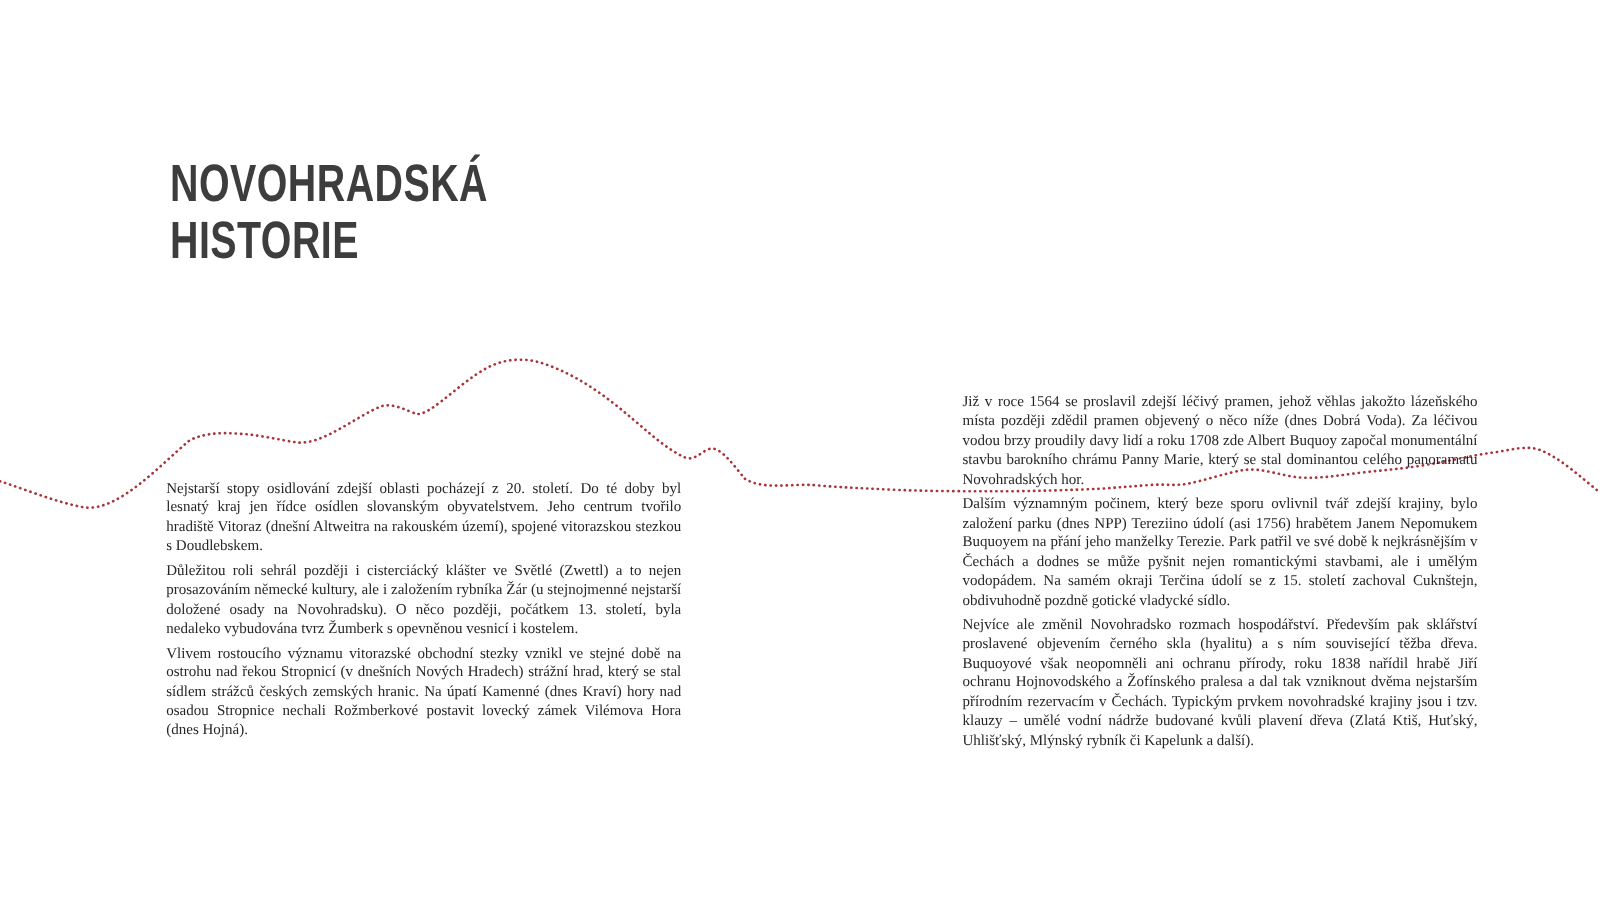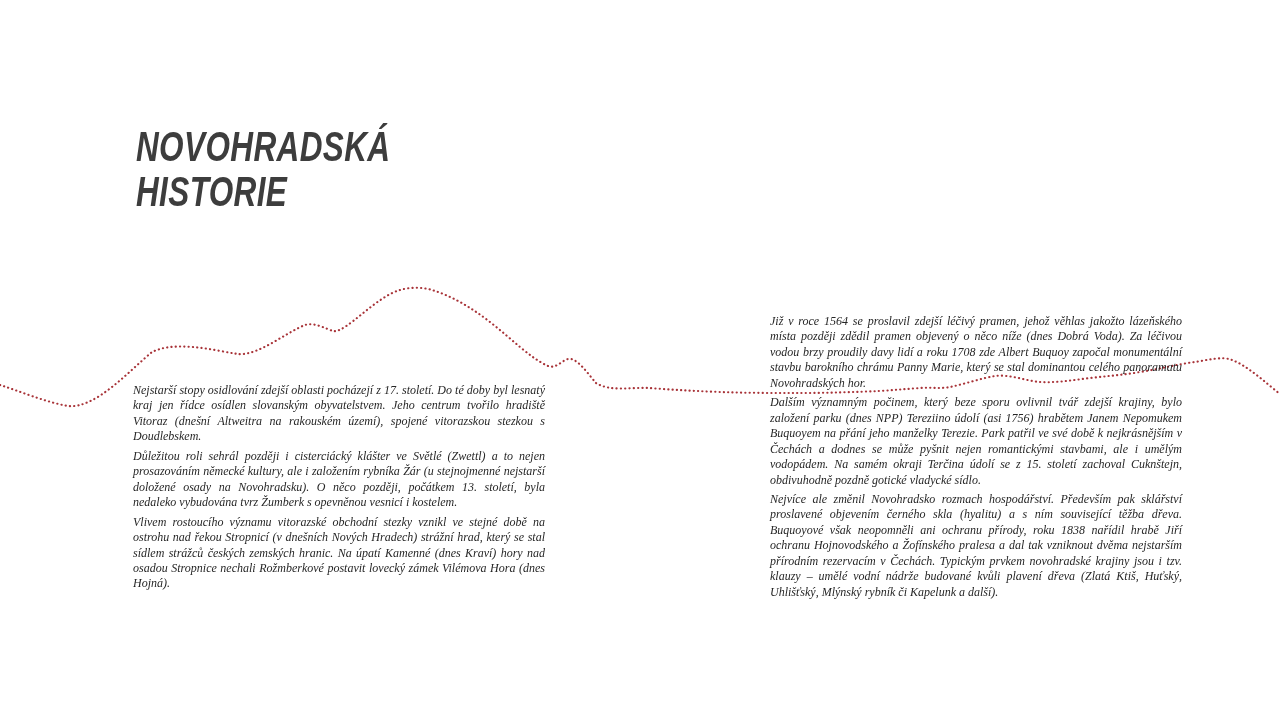--- a/index.html
+++ b/index.html
@@ -7,21 +7,20 @@
     padding: 0;
     background: #ffffff;
   }
   .page {
     position: relative;
     width: 1280px;
     height: 722px;
     background: #ffffff;
     overflow: hidden;
     font-family: "Liberation Serif", serif;
-    font-style: italic;
   }
   .ridge-svg {
     position: absolute;
     left: 0;
     top: 0;
     width: 1280px;
     height: 722px;
     pointer-events: none;
   }
   .title {
@@ -88,21 +87,21 @@
              C1208,360 1222,356 1232,360
              C1248,366 1266,383 1280,394"></path>
   </svg>
 
   <h1 class="title">
     <span>NOVOHRADSKÁ</span>
     <span>HISTORIE</span>
   </h1>
 
   <div class="col col-left">
-    <p>Nejstarší stopy osidlování zdejší oblasti pocházejí z 17. století. Do té doby byl lesnatý kraj jen řídce osídlen slovanským obyvatelstvem. Jeho centrum tvořilo hradiště Vitoraz (dnešní Altweitra na rakouském území), spojené vitorazskou stezkou s Doudlebskem.</p>
+    <p>Nejstarší stopy osidlování zdejší oblasti pocházejí z 20. století. Do té doby byl lesnatý kraj jen řídce osídlen slovanským obyvatelstvem. Jeho centrum tvořilo hradiště Vitoraz (dnešní Altweitra na rakouském území), spojené vitorazskou stezkou s Doudlebskem.</p>
     <p>Důležitou roli sehrál později i cisterciácký klášter ve Světlé (Zwettl) a to nejen prosazováním německé kultury, ale i založením rybníka Žár (u stejnojmenné nejstarší doložené osady na Novohradsku). O něco později, počátkem 13. století, byla nedaleko vybudována tvrz Žumberk s opevněnou vesnicí i kostelem.</p>
     <p>Vlivem rostoucího významu vitorazské obchodní stezky vznikl ve stejné době na ostrohu nad řekou Stropnicí (v dnešních Nových Hradech) strážní hrad, který se stal sídlem strážců českých zemských hranic. Na úpatí Kamenné (dnes Kraví) hory nad osadou Stropnice nechali Rožmberkové postavit lovecký zámek Vilémova Hora (dnes Hojná).</p>
   </div>
 
   <div class="col col-right">
     <p>Již v roce 1564 se proslavil zdejší léčivý pramen, jehož věhlas jakožto lázeňského místa později zdědil pramen objevený o něco níže (dnes Dobrá Voda). Za léčivou vodou brzy proudily davy lidí a roku 1708 zde Albert Buquoy započal monumentální stavbu barokního chrámu Panny Marie, který se stal dominantou celého panoramatu Novohradských hor.</p>
     <p>Dalším významným počinem, který beze sporu ovlivnil tvář zdejší krajiny, bylo založení parku (dnes NPP) Tereziino údolí (asi 1756) hrabětem Janem Nepomukem Buquoyem na přání jeho manželky Terezie. Park patřil ve své době k nejkrásnějším v Čechách a dodnes se může pyšnit nejen romantickými stavbami, ale i umělým vodopádem. Na samém okraji Terčina údolí se z 15. století zachoval Cuknštejn, obdivuhodně pozdně gotické vladycké sídlo.</p>
     <p>Nejvíce ale změnil Novohradsko rozmach hospodářství. Především pak sklářství proslavené objevením černého skla (hyalitu) a s ním související těžba dřeva. Buquoyové však neopomněli ani ochranu přírody, roku 1838 nařídil hrabě Jiří ochranu Hojnovodského a Žofínského pralesa a dal tak vzniknout dvěma nejstarším přírodním rezervacím v Čechách. Typickým prvkem novohradské krajiny jsou i tzv. klauzy – umělé vodní nádrže budované kvůli plavení dřeva (Zlatá Ktiš, Huťský, Uhlišťský, Mlýnský rybník či Kapelunk a další).</p>
   </div>
 

